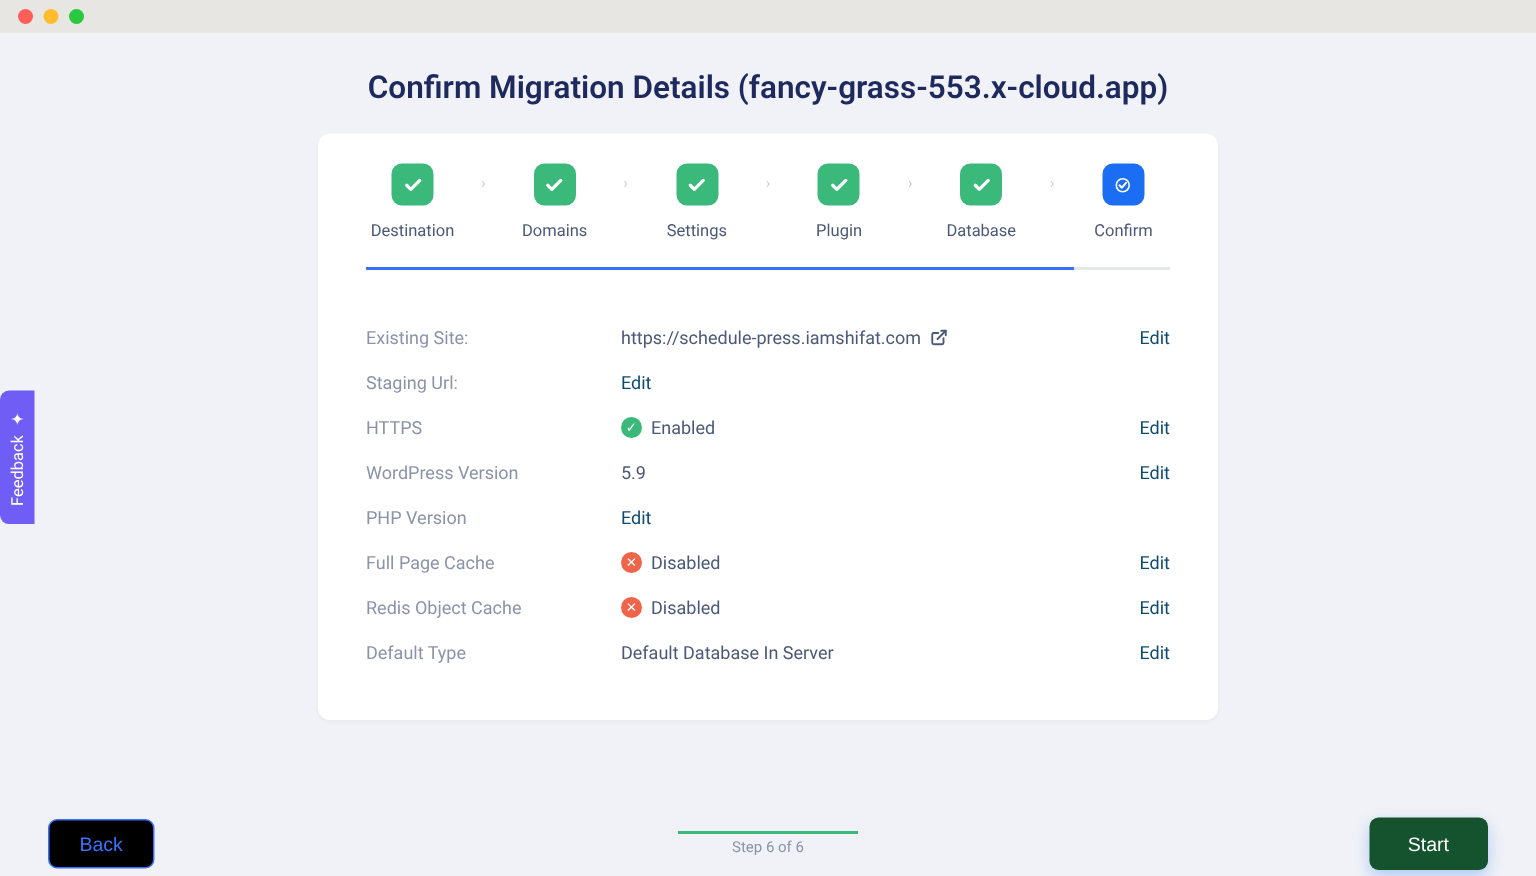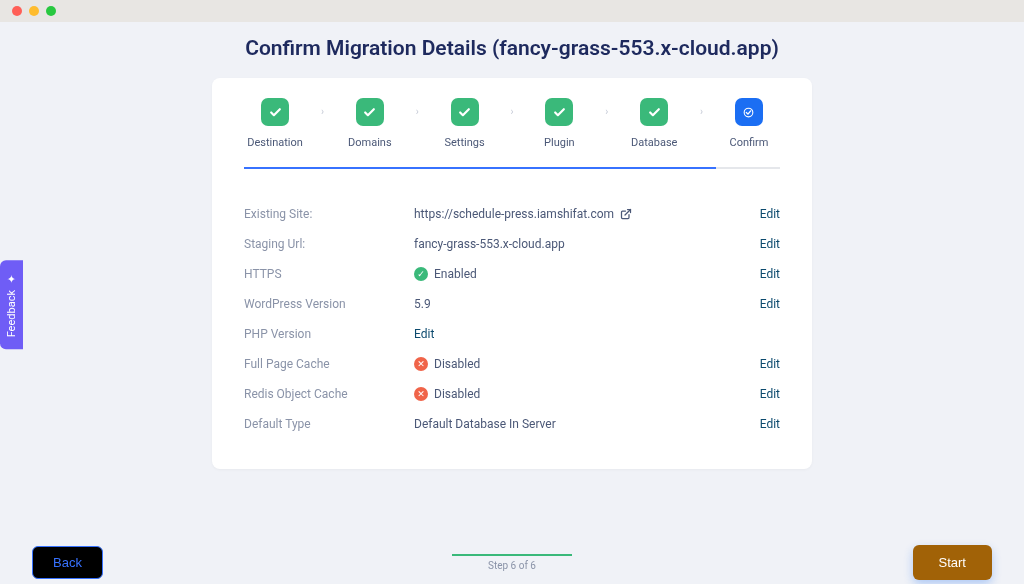--- a/index.html
+++ b/index.html
@@ -20,21 +20,21 @@
 }
 .dot { width: 10px; height: 10px; border-radius: 50%; }
 .dot.red { background: #ff5f57; }
 .dot.yellow { background: #febc2e; }
 .dot.green { background: #28c840; }
 .page-title {
   text-align: center;
   color: #1e2a5e;
   font-size: 21px;
   font-weight: 600;
-  padding: 14px 0 18px;
+  padding: 25px 0 18px;
 }
 .main-card {
   background: #fff;
   border-radius: 8px;
   width: 600px;
   margin: 0 auto;
   padding: 20px 32px 30px;
   box-shadow: 0 1px 3px rgba(0,0,0,0.04);
 }
 .steps-row {
@@ -124,21 +124,21 @@
   font-size: 13px;
   cursor: pointer;
   border: none;
 }
 .btn-back {
   background: #000000;
   border: 1px solid #3772ff;
   color: #3772ff;
 }
 .btn-start {
-  background: #a16207;
+  background: #14532d;
   color: #fff;
   padding: 10px 26px;
   box-shadow: 0 4px 10px rgba(27,110,243,0.3);
 }
 .progress-wrap {
   position: absolute;
   left: 50%;
   transform: translateX(-50%);
   text-align: center;
 }
@@ -248,21 +248,20 @@
               <polyline points="15 3 21 3 21 9"></polyline>
               <line x1="10" y1="14" x2="21" y2="3"></line>
             </svg>
         </span>
       </span>
       <span class="row-edit">Edit</span>
     </div>
 
     <div class="row">
       <span class="row-label">Staging Url:</span>
-      <span class="row-value">fancy-grass-553.x-cloud.app</span>
       <span class="row-edit">Edit</span>
     </div>
 
     <div class="row">
       <span class="row-label">HTTPS</span>
       <span class="row-value">
         <span class="status-dot ok">✓</span>
         <span>Enabled</span>
       </span>
       <span class="row-edit">Edit</span>

